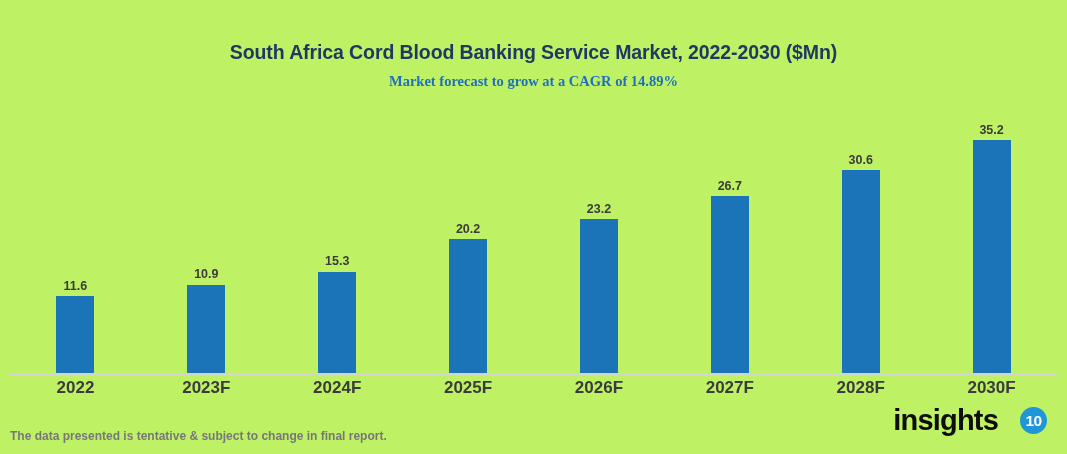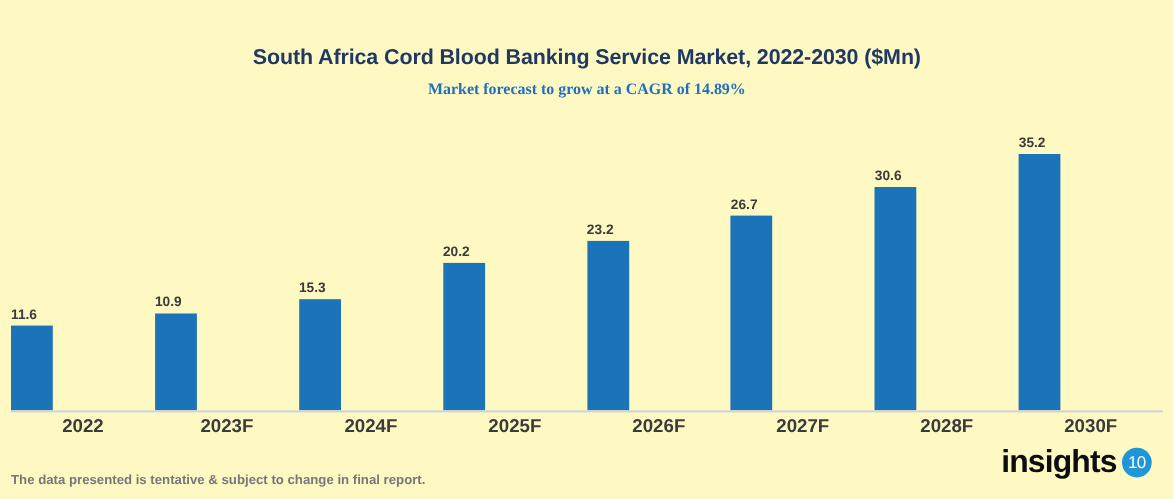--- a/index.html
+++ b/index.html
@@ -9,21 +9,21 @@
     background: #ffffff;
   }
   body {
     font-family: "Liberation Sans", sans-serif;
     -webkit-font-smoothing: antialiased;
   }
   #chart-card {
     position: relative;
     width: 1067px;
     height: 454px;
-    background: #fef9c3;
+    background: #bef264;
     overflow: hidden;
     box-sizing: border-box;
   }
 
   
   #title-block {
     position: absolute;
     left: 0;
     top: 41px;
     width: 1067px;
@@ -71,21 +71,21 @@
     display: flex;
     align-items: flex-end;
   }
   .bar-slot {
     flex: 1 1 0;
     height: 100%;
     position: relative;
     display: flex;
     flex-direction: column;
     justify-content: flex-end;
-    align-items: flex-start;
+    align-items: center;
   }
   .bar-value {
     font-size: 12.5px;
     font-weight: bold;
     color: #3b3b3b;
     margin-bottom: 4px;
     white-space: nowrap;
     line-height: 1;
   }
   .bar-rect {
@@ -138,25 +138,25 @@
     letter-spacing: -0.8px;
     line-height: 1;
   }
   #brand-badge {
     width: 27px;
     height: 27px;
     border-radius: 50%;
     background: #1f96d8;
     color: #ffffff;
     font-size: 15.5px;
-    font-weight: normal;
+    font-weight: bold;
     display: flex;
     align-items: center;
     justify-content: center;
-    margin-left: 5px;
+    margin-left: 22px;
     letter-spacing: -0.5px;
   }
 </style>
 </head>
 <body>
 
 <div id="chart-card">
 
   <div id="title-block">
     <div id="chart-title" style="color: rgb(31, 56, 100);">South Africa Cord Blood Banking Service Market, 2022-2030 ($Mn)</div>

